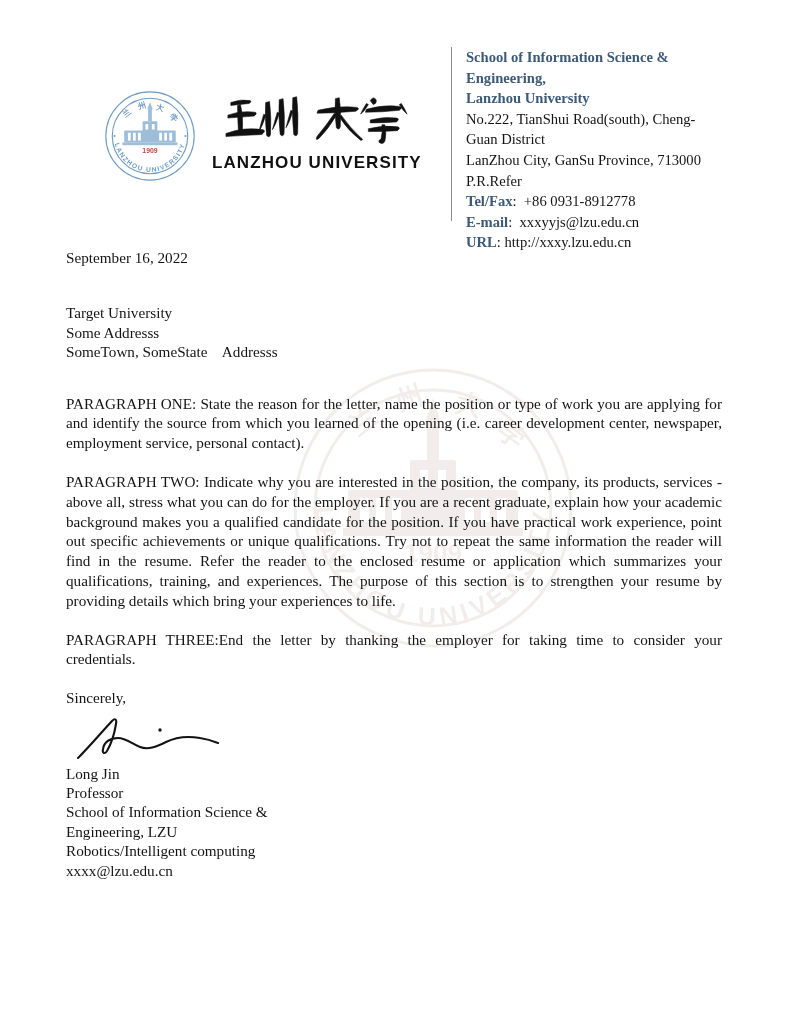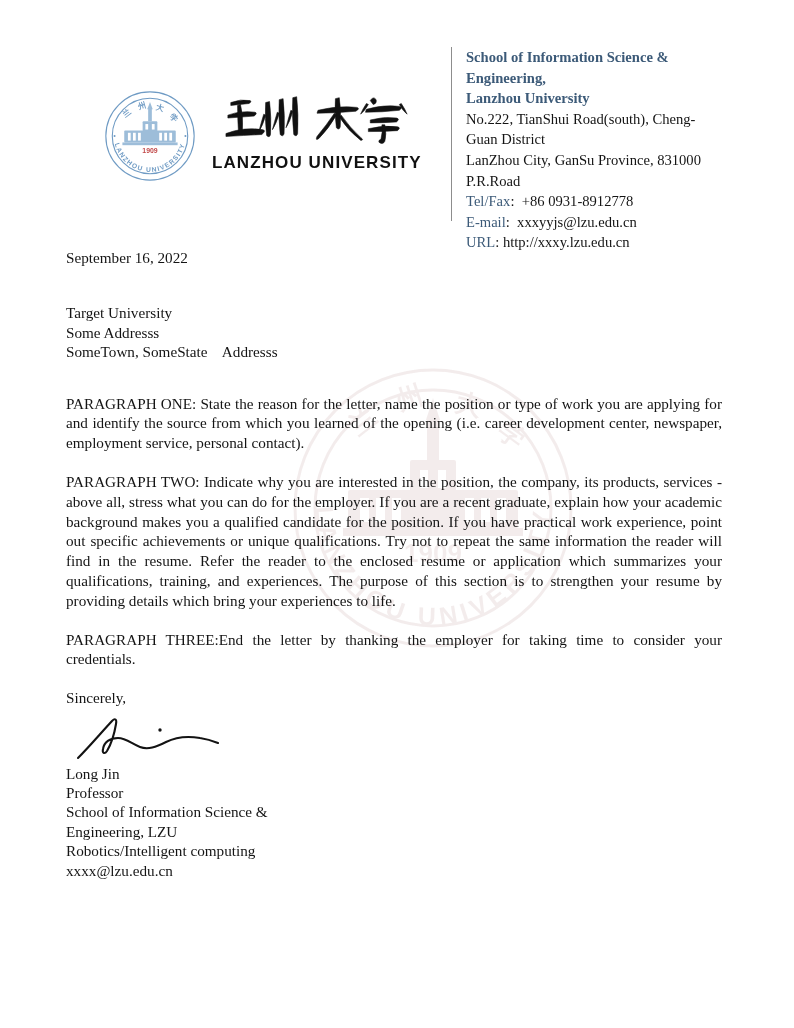--- a/index.html
+++ b/index.html
@@ -92,21 +92,21 @@
     width: 300px;
     font-size: 14.6px;
     line-height: 20.6px;
     color: #141414;
   }
   .address .unit {
     font-weight: 700;
     color: #3c5a78;
   }
   .address .lbl {
-    font-weight: 400;
+    font-weight: 700;
     color: #3c5a78;
   }
   .address .ln { white-space: nowrap; }
 
   
   .body-area {
     position: absolute;
     left: 66px;
     top: 232px;
     width: 656px;
@@ -275,22 +275,22 @@
     </div>
 
     <div class="divider"></div>
 
     <div class="address">
       <div class="ln unit">School of Information Science &amp;</div>
       <div class="ln unit">Engineering,</div>
       <div class="ln unit">Lanzhou University</div>
       <div class="ln">No.222, TianShui Road(south), Cheng-</div>
       <div class="ln">Guan District</div>
-      <div class="ln">LanZhou City, GanSu Province, 831000</div>
-      <div class="ln">P.R.Road</div>
+      <div class="ln">LanZhou City, GanSu Province, 713000</div>
+      <div class="ln">P.R.Refer</div>
       <div class="ln"><span class="lbl">Tel/Fax</span>:&nbsp; <span>+86 0931-8912778</span></div>
       <div class="ln"><span class="lbl">E-mail</span>:&nbsp; <span>xxxyyjs@lzu.edu.cn</span></div>
       <div class="ln"><span class="lbl">URL</span>: <span>http://xxxy.lzu.edu.cn</span></div>
     </div>
   </div>
 
   <div class="body-area">
 
     <div class="date">September 16, 2022</div>
 

